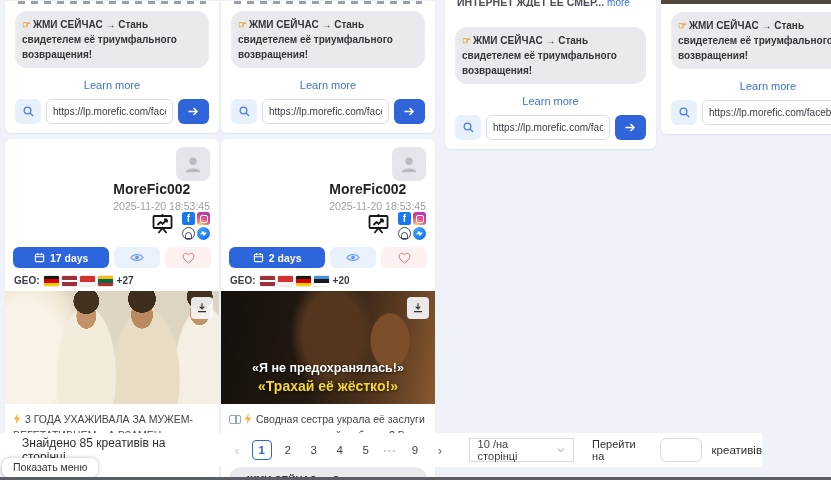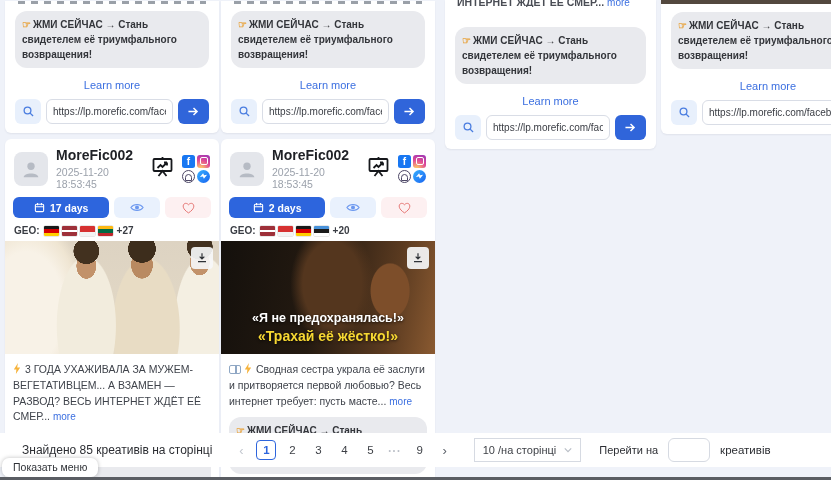--- a/index.html
+++ b/index.html
@@ -33,21 +33,21 @@
   .url-row { display:flex; gap:5px; align-items:center; }
   .chip-search { width:26px; height:25px; background:#e8f0fc; border-radius:6px; flex:0 0 26px;
     display:flex; align-items:center; justify-content:center; }
   .url-input { flex:1 1 auto; min-width:0; height:25px; border:1px solid #d9dde6; border-radius:6px;
     padding:0 6px; font-size:10px; color:#3a3d44; font-family:"Liberation Sans",sans-serif; }
   .btn-blue { height:25px; background:#3065da; border:none; border-radius:6px; color:#fff;
     display:flex; align-items:center; justify-content:center; cursor:pointer; }
   .btn-go { width:31px; flex:0 0 31px; }
 
   .card.main { margin-top:6px; padding-bottom:8px; }
-  .card-head { display:flex; align-items:center; padding:8px 9px 4px; }
+  .card-head { display:flex; align-items:flex-end; padding:8px 9px 4px;flex-direction:column; }
   .avatar { width:34px; height:34px; background:#e4e6eb; border-radius:8px; flex:0 0 34px;
     display:flex; align-items:center; justify-content:center; overflow:hidden; }
   .head-info { margin-left:8px; flex:1; }
   .p-name { font-size:14px; font-weight:bold; color:#1f2126; }
   .p-time { font-size:10.5px; color:#9ba1ab; margin-top:3px; }
   .head-icons { display:flex; gap:7px; align-items:flex-start; }
   .social-grid { display:grid; grid-template-columns:13px 13px; gap:2px; }
   .soc { width:13px; height:13px; display:flex; align-items:center; justify-content:center; }
   .ic-fb { background:#1877f2; border-radius:2.5px; color:#fff; font-size:10px; font-weight:bold; }
   .ic-ig { background:radial-gradient(circle at 28% 110%, #fdc468 10%, #df4996 55%, #9b36b7 95%);
@@ -103,21 +103,21 @@
 
   .card-body-text { padding:8px 8px 6px; font-size:10.5px; color:#3f434b; line-height:1.5; }
   .more-link { color:#3b6fe0; font-size:10px; text-decoration:none; }
   .bolt-icon { display:inline-block; width:8px; height:11px; background:#f6b33c; vertical-align:-1px;
     clip-path:polygon(62% 0, 10% 58%, 42% 58%, 36% 100%, 90% 40%, 52% 40%); margin-right:4px; }
   .book-icon { display:inline-block; width:12px; height:9px; border:1.5px solid #8fa7c4;
     border-radius:2px; vertical-align:-1px; position:relative; margin-right:3px; }
   .book-icon::before { content:""; position:absolute; left:50%; top:0; bottom:0; width:1.5px; background:#8fa7c4; }
   .card.main .cta-box { margin:2px 8px; }
 
-  .pagebar { position:absolute; left:0; top:433px; width:831px; height:34px; background:#fff;
+  .pagebar { position:absolute; left:0; top:433px; width:762px; height:34px; background:#fff;
     display:flex; align-items:center; gap:6px; padding-left:22px; font-size:12px; color:#2c2e33; }
   .found-text { margin-right:14px; }
   .pg-prev, .pg-next { width:18px; text-align:center; color:#c3c7cf; font-size:13px; cursor:pointer; }
   .pg-next { color:#5f646c; }
   .pg { min-width:20px; height:20px; display:flex; align-items:center; justify-content:center;
     border-radius:4px; font-size:11.5px; color:#3c3f45; cursor:pointer; padding:0 3px; }
   .pg.active { border:1px solid #2d65dd; color:#2d65dd; font-weight:bold; }
   .pg-ellipsis { color:#b9bec6; font-size:7px; letter-spacing:2px; margin:0 2px; cursor:pointer; }
   .per-page { margin-left:14px; height:24px; border:1px solid #d6dae2; border-radius:0;
     display:flex; align-items:center; gap:8px; padding:0 8px; font-size:11px; color:#3c3f45;

